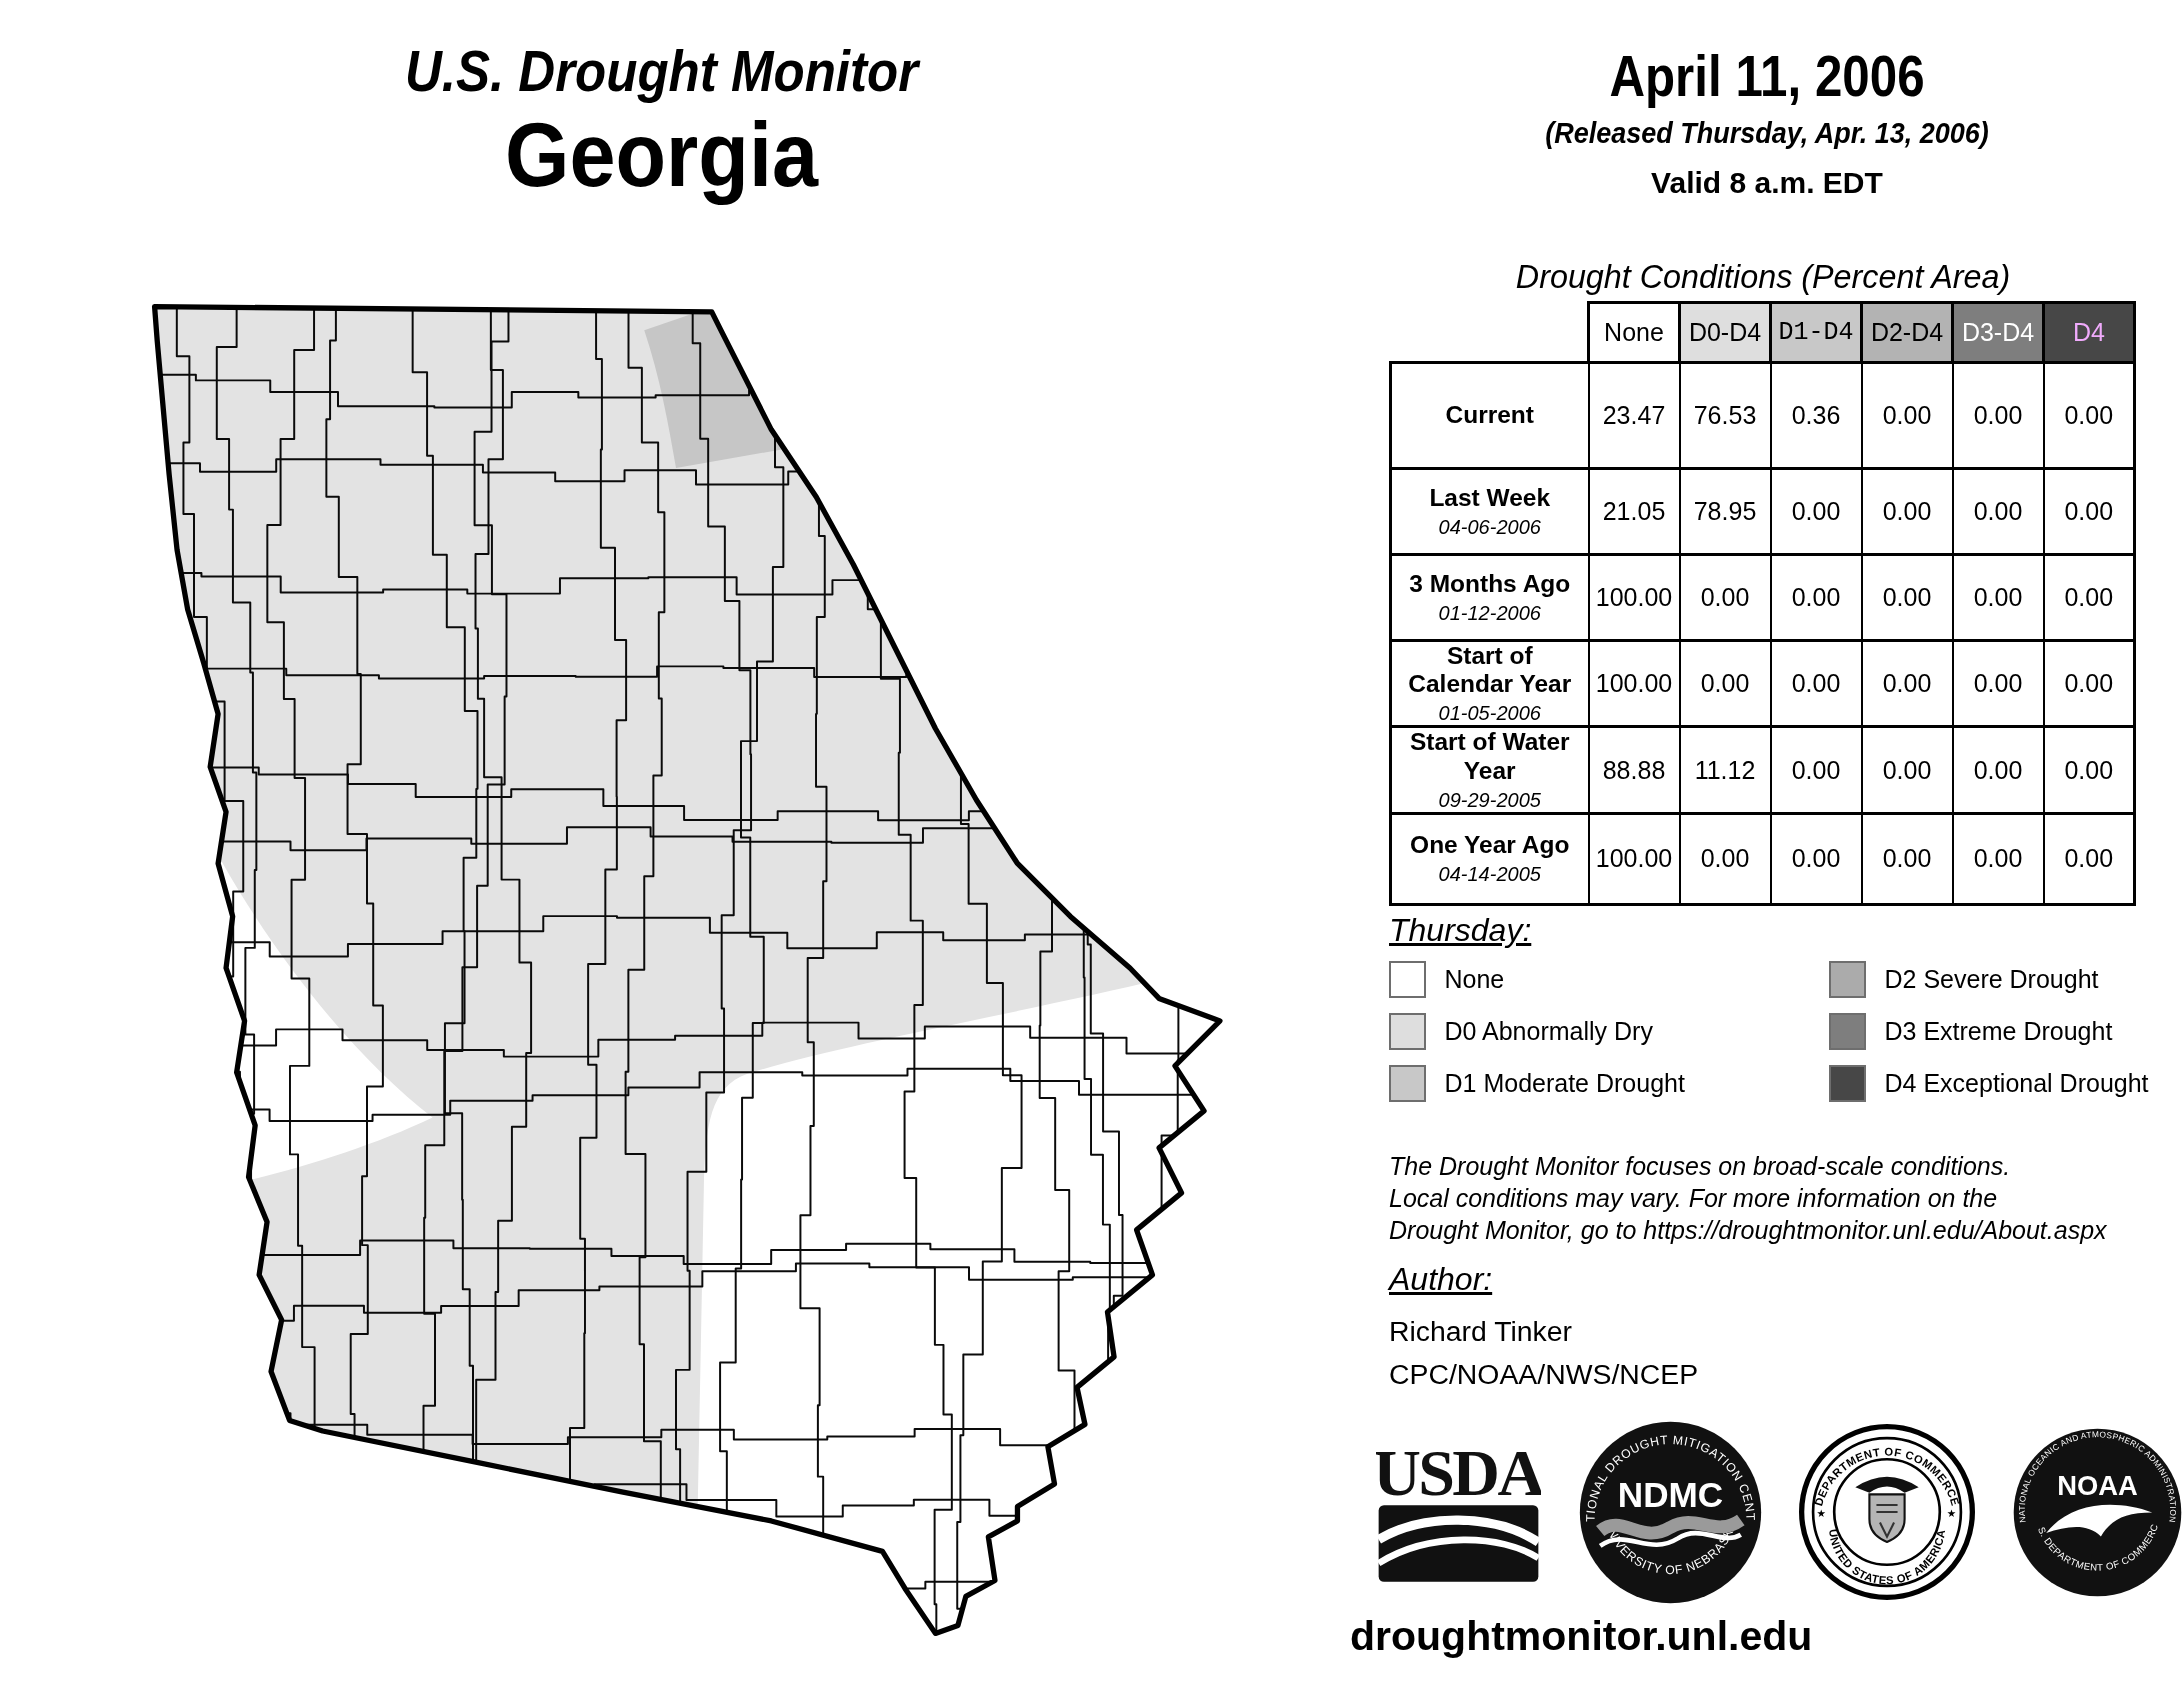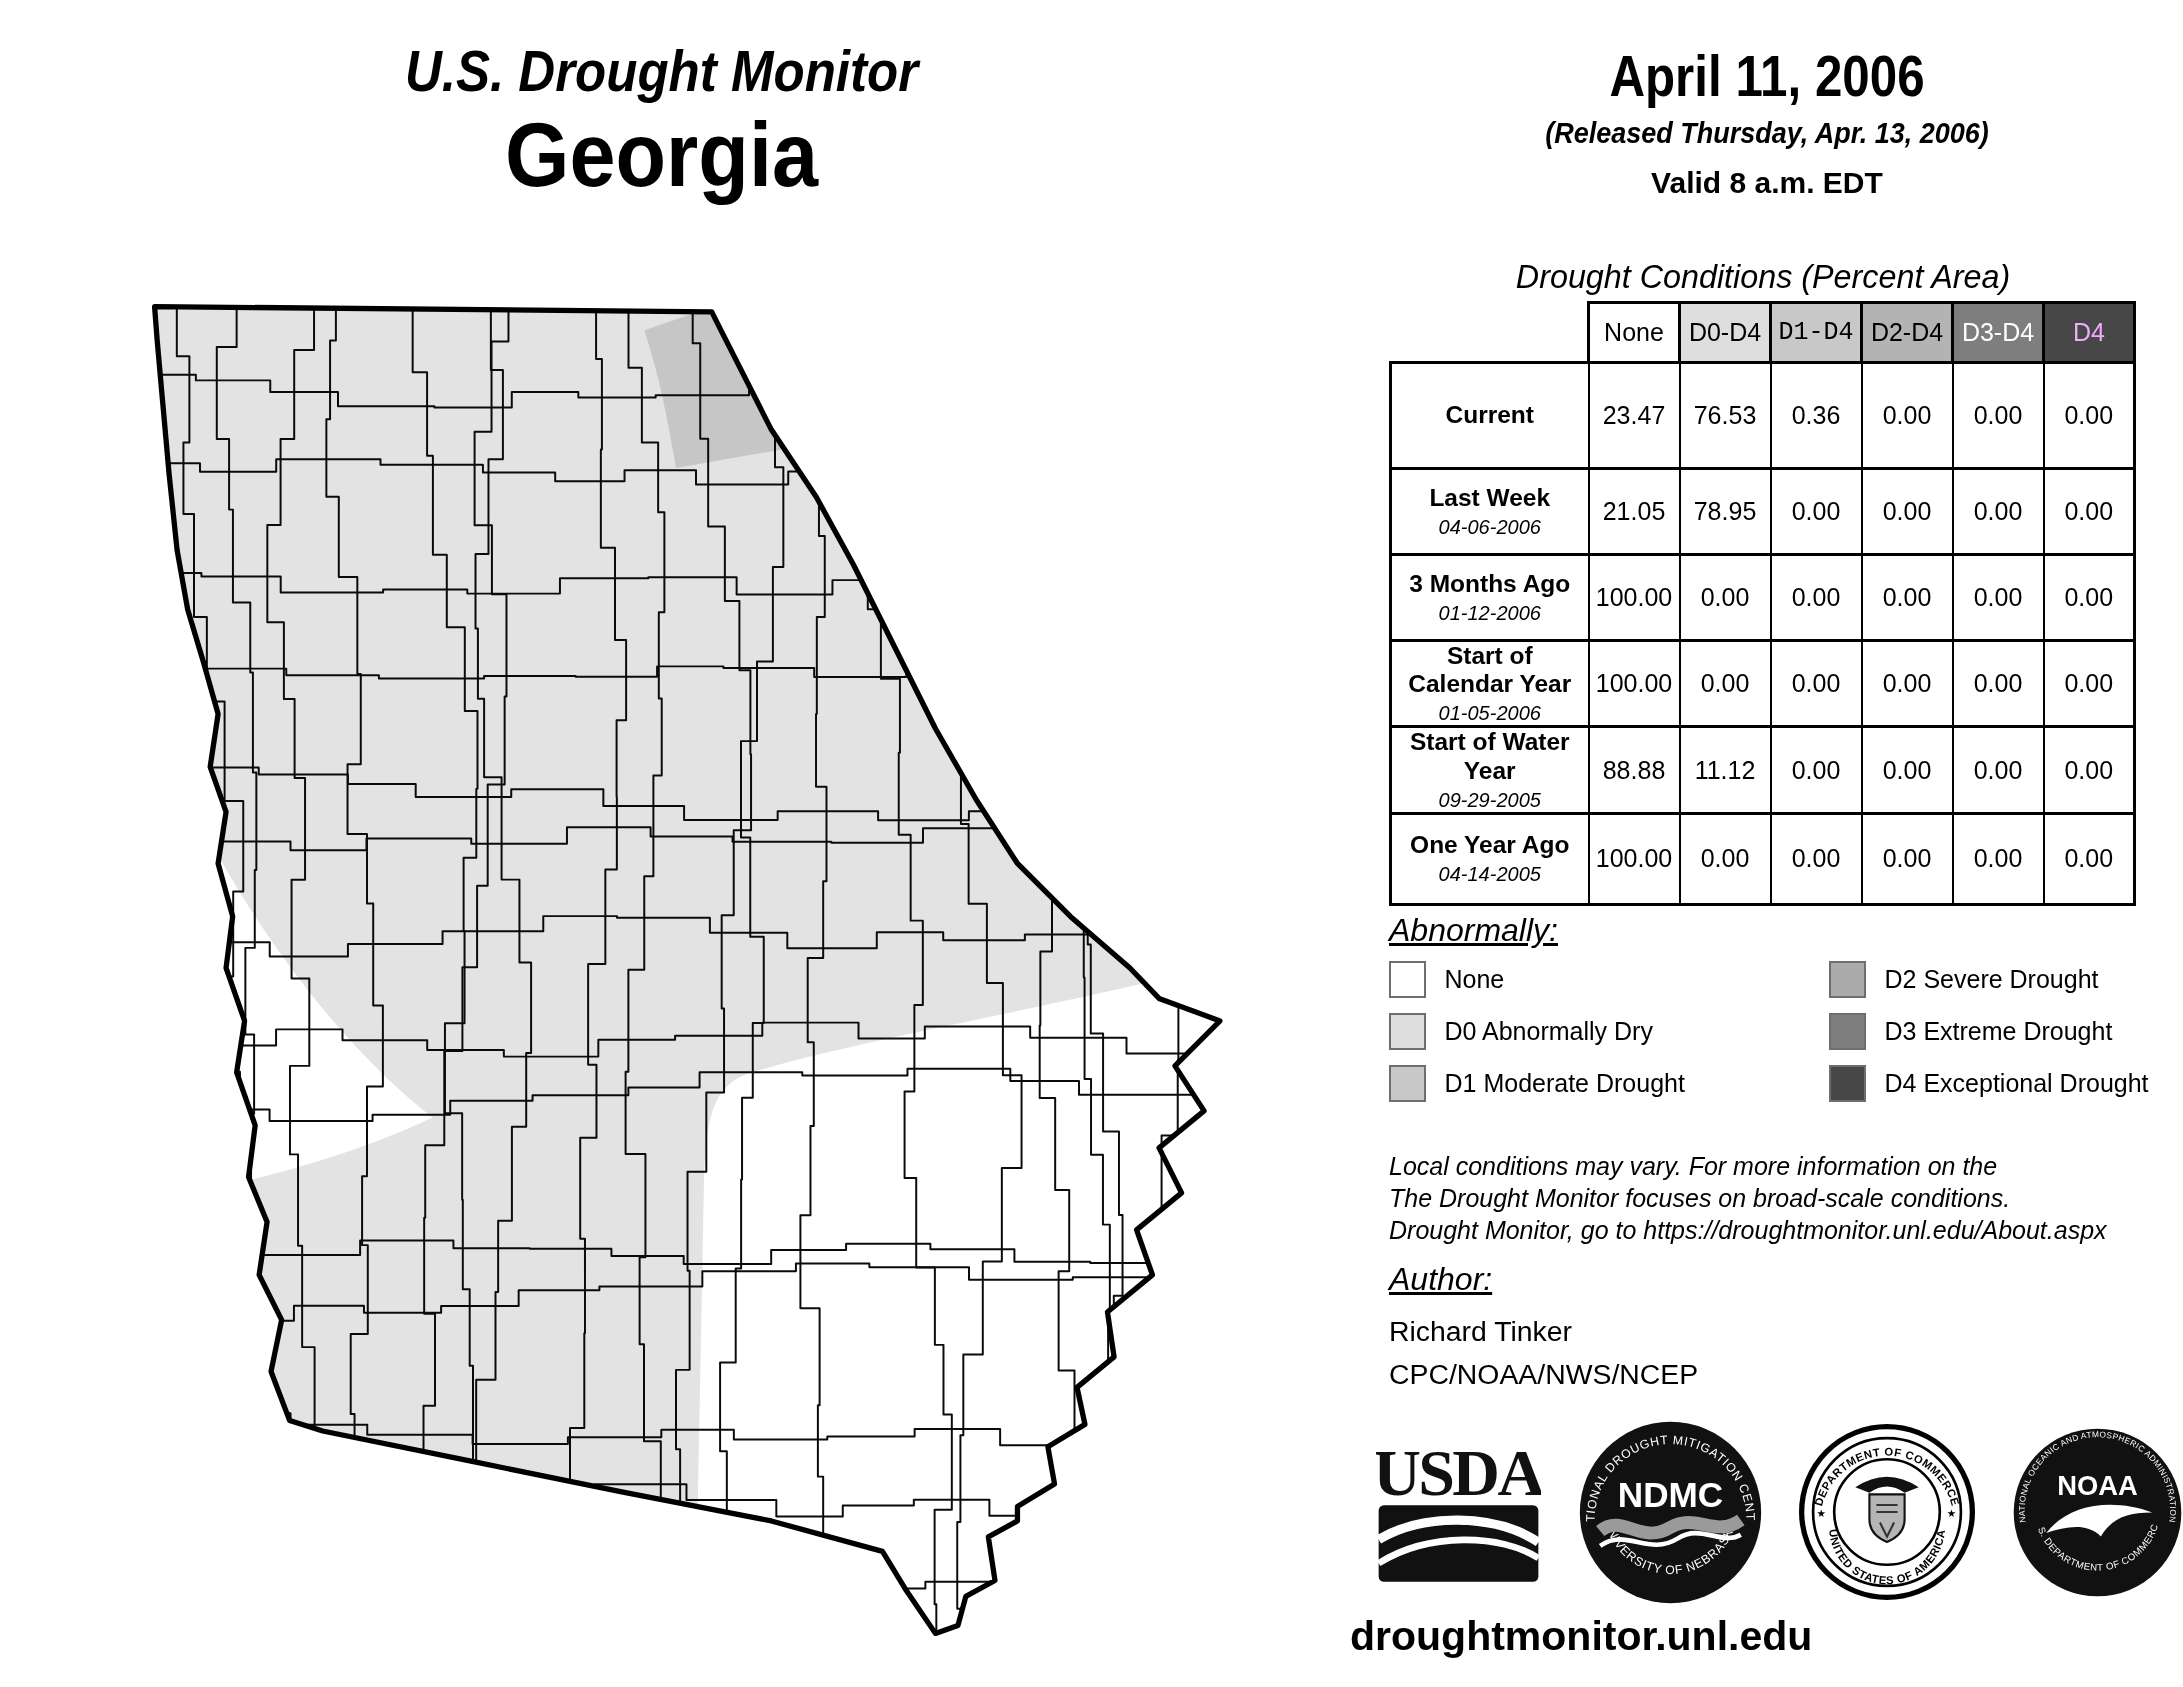--- a/index.html
+++ b/index.html
@@ -225,21 +225,21 @@
           <td class="val">100.00</td>
           <td class="val">0.00</td>
           <td class="val">0.00</td>
           <td class="val">0.00</td>
           <td class="val">0.00</td>
           <td class="val">0.00</td>
         </tr>
       </tbody>
   </table>
 
-  <div id="intensity-title">Abnormally:</div>
+  <div id="intensity-title">Thursday:</div>
   <div id="legend">
     <div id="legend-col-left" class="leg-col">
         <div class="leg-item">
           <span class="chip" style="background: rgb(255, 255, 255);"></span>
           <span class="leg-label">None</span>
         </div>
         <div class="leg-item">
           <span class="chip" style="background: rgb(222, 222, 222);"></span>
           <span class="leg-label">D0 Abnormally Dry</span>
         </div>
@@ -258,22 +258,22 @@
           <span class="leg-label">D3 Extreme Drought</span>
         </div>
         <div class="leg-item">
           <span class="chip" style="background: rgb(71, 71, 71);"></span>
           <span class="leg-label">D4 Exceptional Drought</span>
         </div>
       </div>
   </div>
 
   <div id="notes">
+    <div>The Drought Monitor focuses on broad-scale conditions.</div>
     <div>Local conditions may vary. For more information on the</div>
-    <div>The Drought Monitor focuses on broad-scale conditions.</div>
     <div>Drought Monitor, go to https://droughtmonitor.unl.edu/About.aspx</div>
   </div>
 
   <div id="author-title">Author:</div>
   <div id="author-name">Richard Tinker</div>
   <div id="author-org">CPC/NOAA/NWS/NCEP</div>
 
   <div id="logos">
 
     <div class="logo-box">

